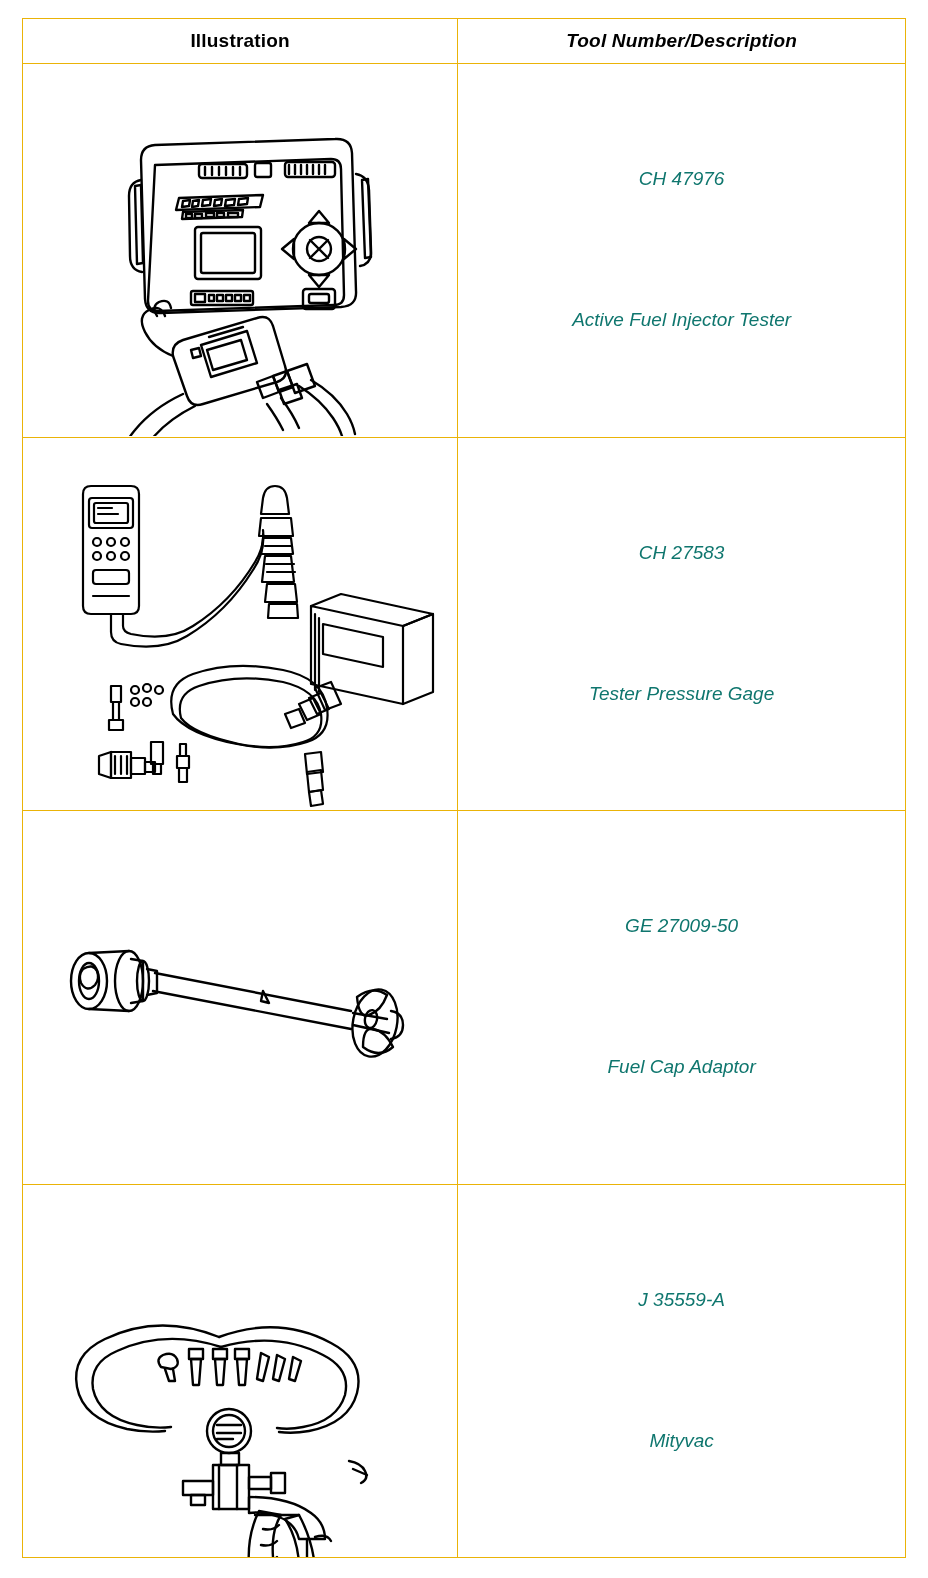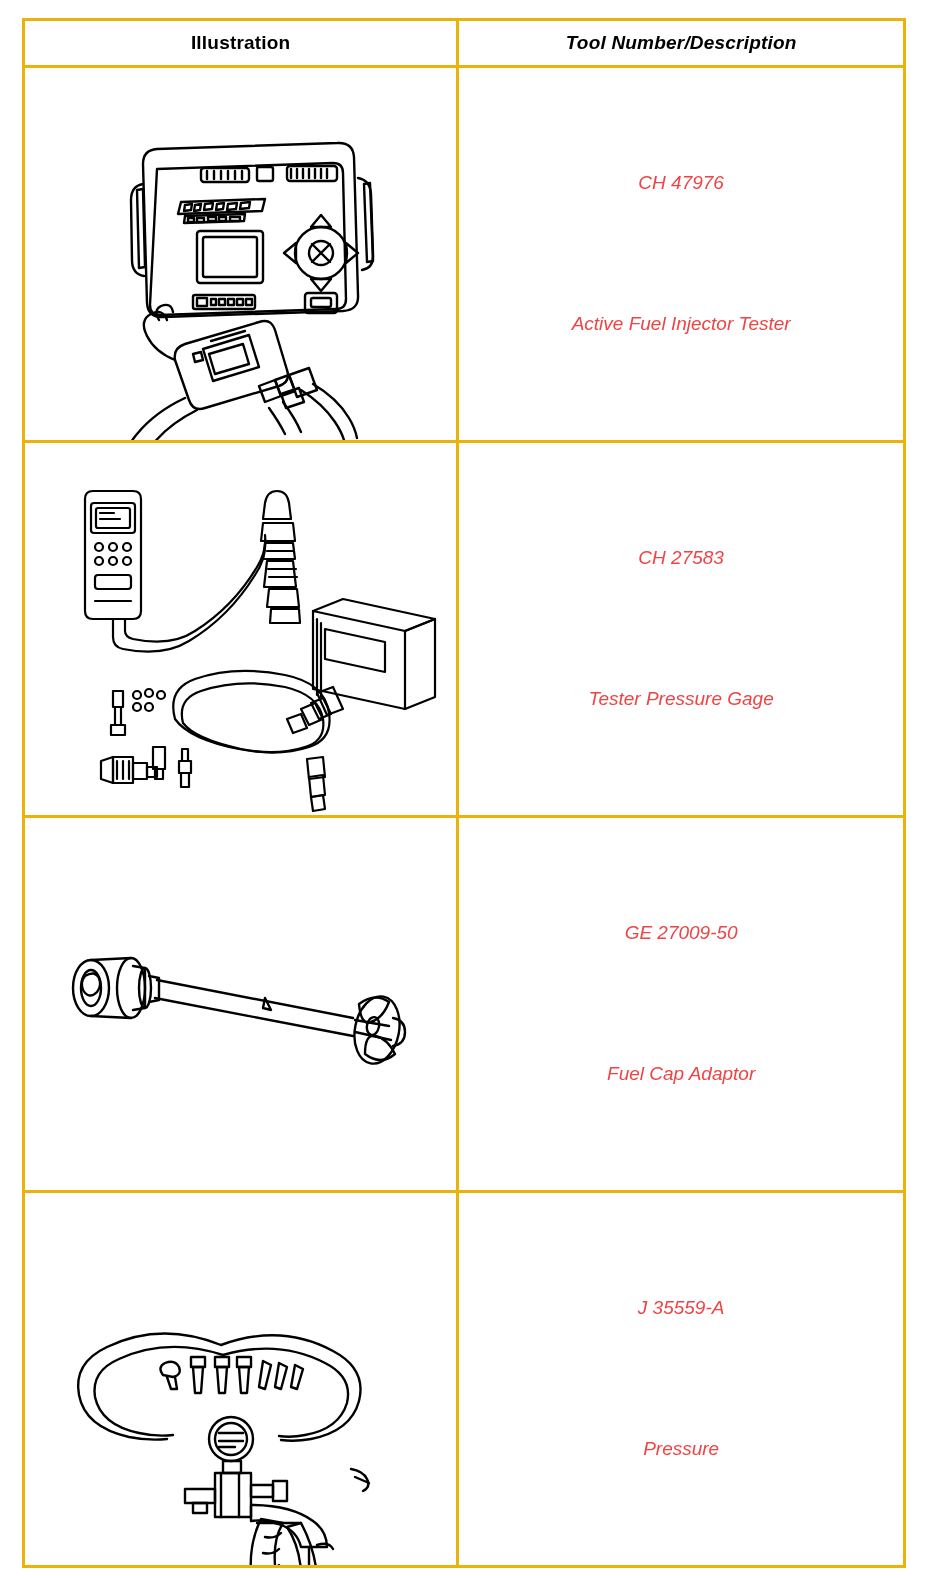--- a/index.html
+++ b/index.html
@@ -18,21 +18,21 @@
   .tool-table {
     position: absolute;
     left: 22px;
     top: 18px;
     width: 884px;
     height: 1540px;
     border-collapse: collapse;
     table-layout: fixed;
   }
   .tool-table td, .tool-table th {
-    border: 3px solid #eab308;
+    border: 1px solid #eab308;
     padding: 0;
     vertical-align: middle;
     text-align: center;
   }
   .col-illus { width: 418px; }
   .col-desc  { width: 430px; font-style: italic; }
 
   .head-cell {
     height: 44px;
     font-size: 19px;
@@ -40,21 +40,21 @@
     color: #000;
     letter-spacing: 0.2px;
   }
   .illus-cell {
     position: relative;
     height: 372px;
     overflow: hidden;
   }
   .desc-cell {
     font-size: 19px;
-    color: #ef4444;
+    color: #0f766e;
     line-height: 1.2;
   }
   .desc-inner {
     display: flex;
     flex-direction: column;
     justify-content: center;
     height: 100%;
     box-sizing: border-box;
     padding: 0 10px;
   }
@@ -320,20 +320,20 @@
                 <path d="M276 330 q14 26 16 54 q2 26 -6 42 l-18 -4 q10 -20 8 -44 q-2 -26 -14 -44 z"></path>
                 <path d="M284 354 l0 56"></path>
                 <path d="M292 352 q12 -4 16 4"></path>
               </g>
             </svg>
           </div>
         </td>
         <td class="col-desc desc-cell">
           <div class="desc-inner">
             <div class="tool-number">J 35559-A</div>
-            <div class="tool-desc">Pressure</div>
+            <div class="tool-desc">Mityvac</div>
           </div>
         </td>
       </tr>
 
     </tbody>
   </table>
 </div>
 
 </body></html>

